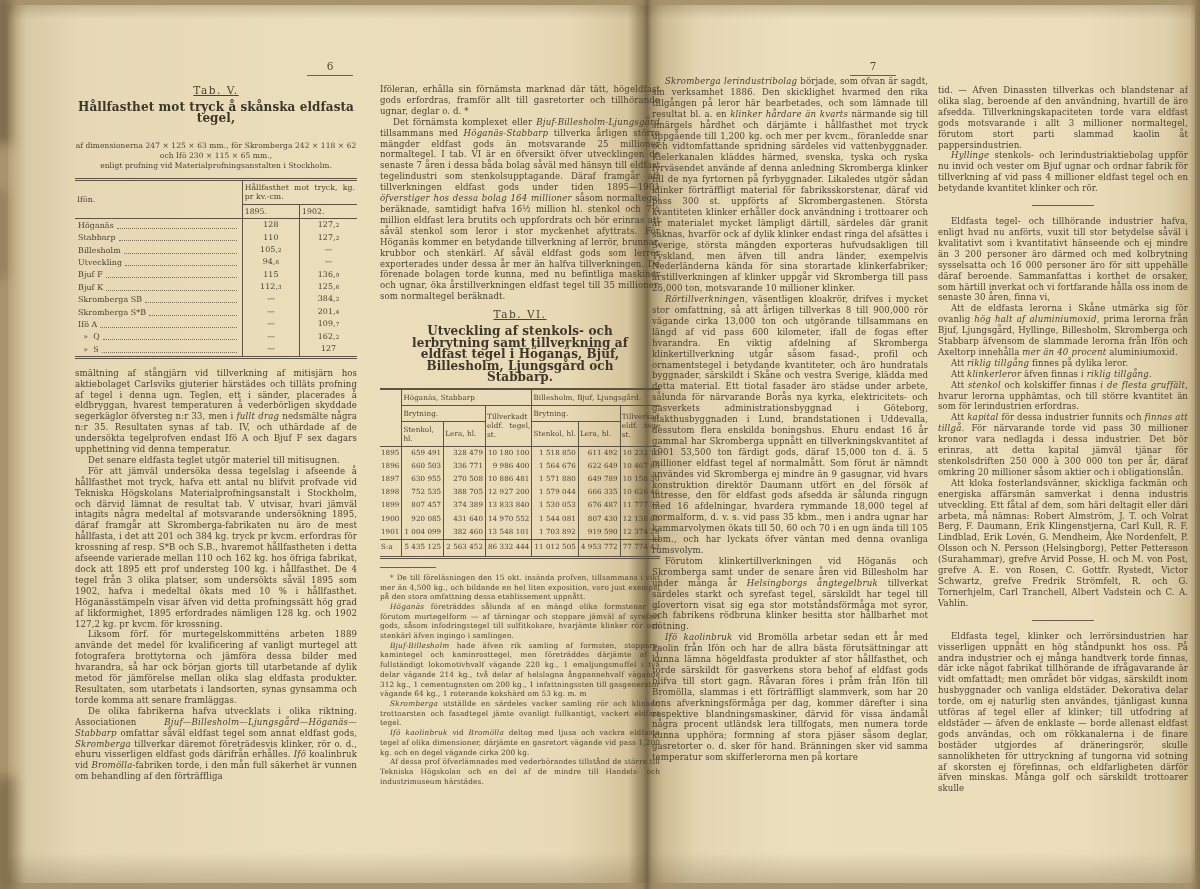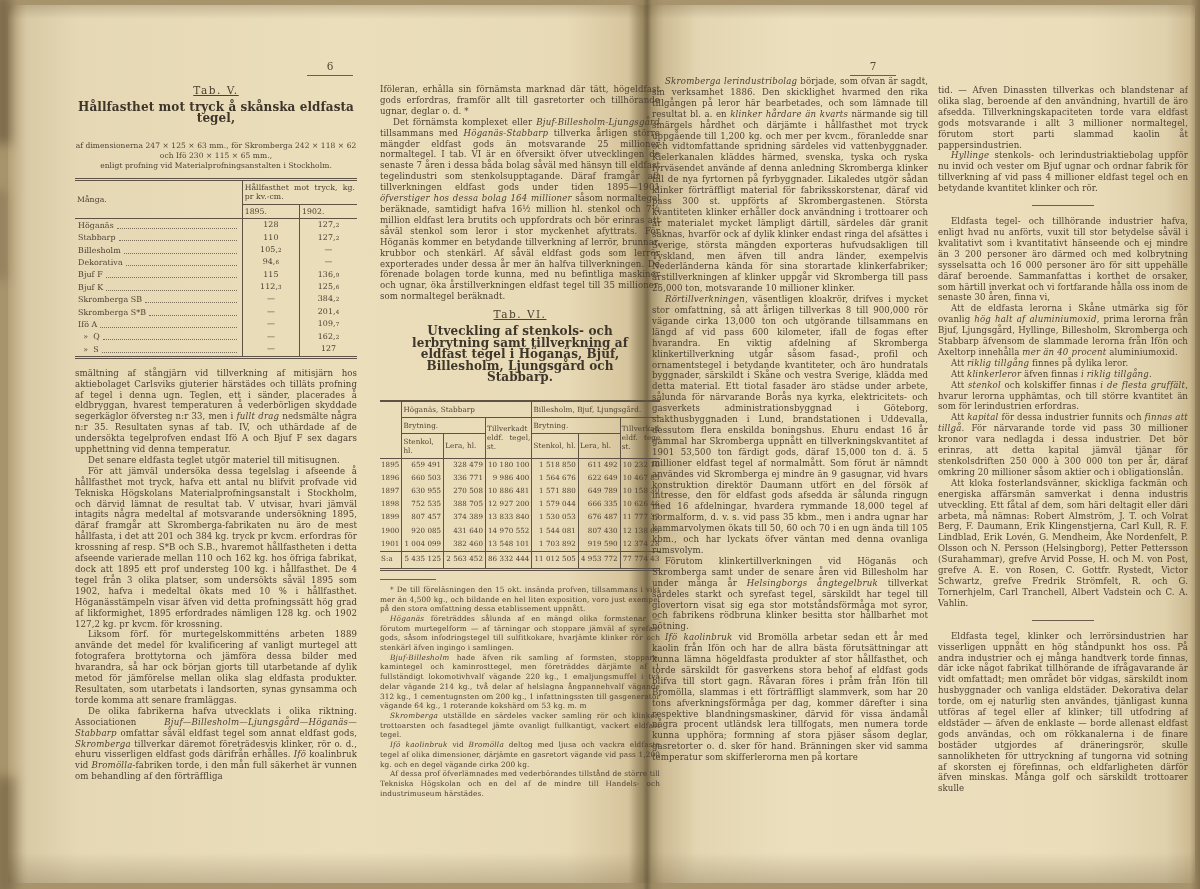--- a/index.html
+++ b/index.html
@@ -55,21 +55,21 @@
   .tab5 thead th{border-bottom:1px solid #5d5244;}
   .tab5 .vline{border-left:1px solid #5d5244;}
   .tab5 td{height:12.4px;padding:0 3px;}
   .tab5 td.num{text-align:center;white-space:nowrap;}
   .tab5 td.lbl-cell{display:flex;align-items:flex-end;}
   .rowlbl{white-space:nowrap;padding-right:3px;}
   .leader{flex:1;border-bottom:1px dotted #7a6d58;margin-bottom:3px;margin-right:2px;}
   .dec{font-size:5.6px;}
 
   .tab6{border-top:2.5px double #5d5244;border-bottom:3px double #5d5244;
-        font-size:7.1px;margin-top:16px;}
+        font-size:7.1px;margin-top:4px;}
   .tab6 th{font-weight:normal;font-size:7.2px;line-height:9px;padding:3px 1px;
            border-bottom:1px solid #5d5244;}
   .tab6 .vline{border-left:1px solid #5d5244;}
   .tab6 td{height:13.2px;padding:0 2px;text-align:right;white-space:nowrap;}
   .tab6 td.year{text-align:left;padding-left:1px;}
   .tab6 tr.sumrow td{border-top:1px solid #5d5244;height:16px;}
 
   .footnote-sep{width:56px;height:1px;background:#6b5e4a;margin:8px 0 5px;}
   .footnote{font-size:7.35px;line-height:9.7px;}
   .footnote .para{text-indent:10px;}
@@ -103,21 +103,21 @@
         <div>enligt profning vid Materialprofningsanstalten i Stockholm.</div>
       </div>
     <table class="tab5">
       <colgroup>
           <col style="width:166px">
           <col style="width:57px">
           <col style="width:57px">
         </colgroup>
       <thead>
         <tr>
-          <th rowspan="2">Många.</th>
+          <th rowspan="2">Ifön.</th>
           <th colspan="2" class="vline">Hållfasthet mot tryck, kg. pr kv.-cm.</th>
         </tr>
         <tr>
           <th class="vline">1895.</th>
           <th class="vline">1902.</th>
         </tr>
       </thead>
       <tbody>
           <tr>
             <td class="lbl-cell">
@@ -138,21 +138,21 @@
           <tr>
             <td class="lbl-cell">
               <span class="rowlbl">Billesholm</span>
               <span class="leader"></span>
             </td>
             <td class="num vline">105,<span class="dec">2</span></td>
             <td class="num vline">—</td>
           </tr>
           <tr>
             <td class="lbl-cell">
-              <span class="rowlbl">Dekorativa</span>
+              <span class="rowlbl">Utveckling</span>
               <span class="leader"></span>
             </td>
             <td class="num vline">94,<span class="dec">6</span></td>
             <td class="num vline">—</td>
           </tr>
           <tr>
             <td class="lbl-cell">
               <span class="rowlbl">Bjuf F</span>
               <span class="leader"></span>
             </td>

